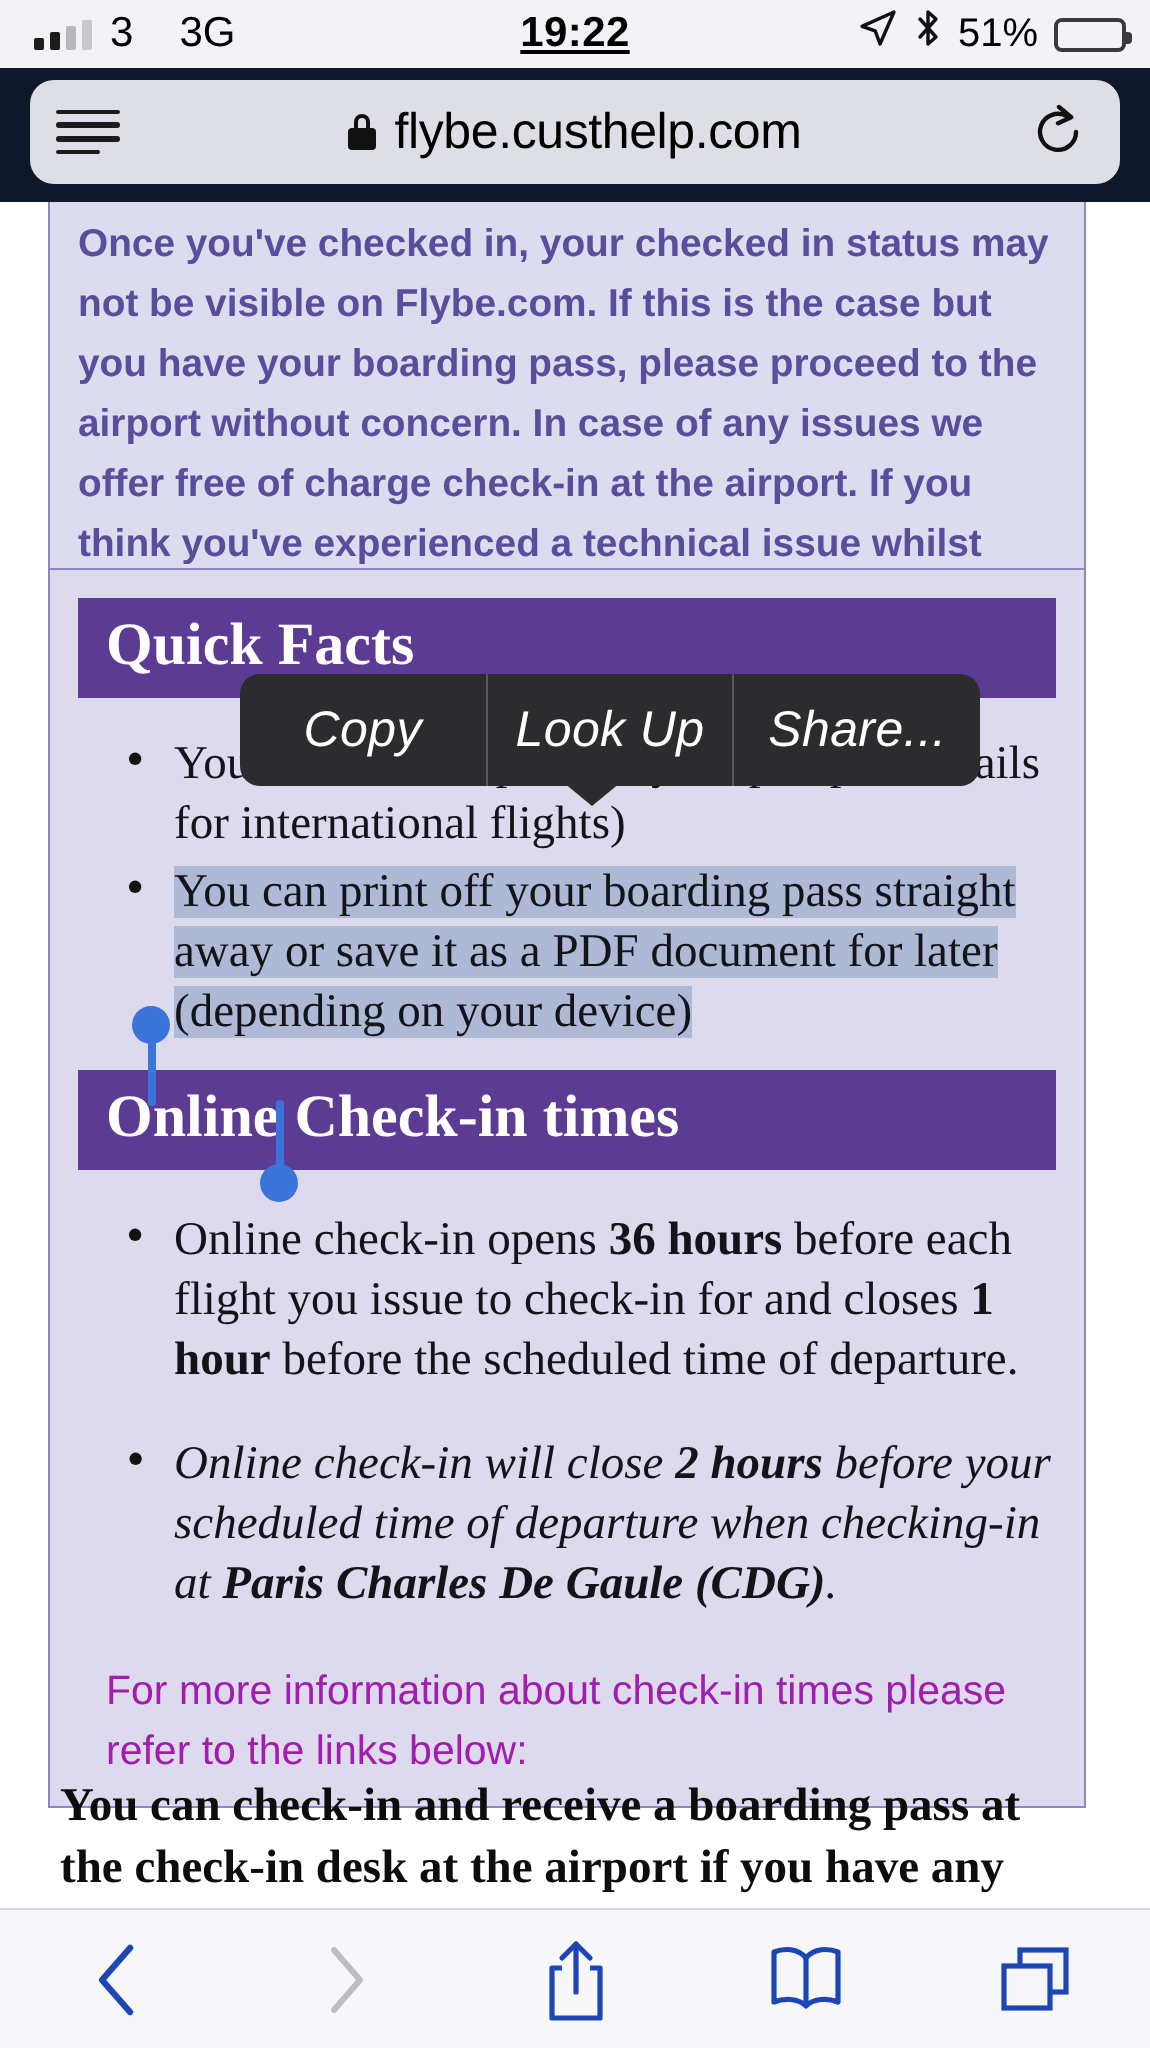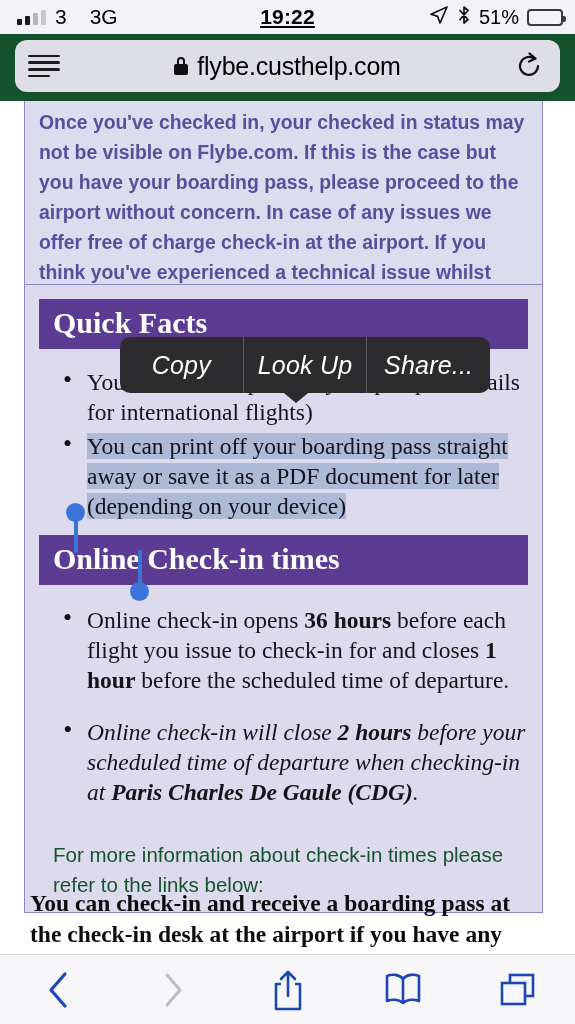--- a/index.html
+++ b/index.html
@@ -37,21 +37,21 @@
   .sb-right .pct { font-size: 20px; font-weight: 500; }
   .batt { position: relative; width: 36px; height: 17px; border: 2px solid #3a3a3c;
           border-radius: 4px; padding: 1.5px; }
   .batt .fill { height: 100%; background: #FCCC33; border-radius: 1.5px; }
   .batt:after { content:""; position: absolute; right: -5px; top: 5px; width: 3px; height: 6px;
                 background: #3a3a3c; border-radius: 0 2px 2px 0; }
 
   
   .urlbar-wrap {
     position: absolute; top: 34px; left: 0; width: 575px; height: 67px;
-    background: #14532d;
+    background: #0f172a;
     padding-left: 20px;
   }
   .urlbar {
     position: absolute; left: 15px; top: 6px; width: 545px; height: 52px;
     background: #DEDEE6; border-radius: 12px;
     display: flex; align-items: center;
   }
   .reader { width: 44px; display: flex; flex-direction: column; gap: 4px; margin-left: 13px; }
   .reader span { display: block; height: 2.6px; background: #1b1b1b; border-radius: 2px; }
   .reader span:nth-child(1){ width: 32px; }
@@ -100,21 +100,21 @@
     font-family: "Liberation Serif", serif; font-size: 23.5px;
     line-height: 30px; color: #13131a;
   }
   ul.facts li:before {
     content: "\2022"; position: absolute; left: 24px; top: -2px; font-size: 26px; color: #111;
   }
   ul.facts li b { font-weight: bold; }
   .sel { background: #AEB9D6; }
   .ftr {
     font-family: "Liberation Sans", sans-serif; font-size: 20.5px; line-height: 30px;
-    color: #14532d; margin: 33px 0 0 14px; width: 470px;
+    color: #a21caf; margin: 24px 0 0 14px; width: 470px;
   }
   .links { margin: 26px 0 6px 14px; font-family:"Liberation Sans", sans-serif; font-size: 20.5px; }
   .links a { color: #5B6BA8; text-decoration: underline; }
   .links .sep { color: #1b1b1b; padding: 0 3px; }
   .tail {
     position: absolute; left: 30px; top: 787px; width: 516px;
     font-family: "Liberation Serif", serif; font-weight: bold;
     font-size: 23.5px; line-height: 31px; color: #0d0d0d;
   }
 

